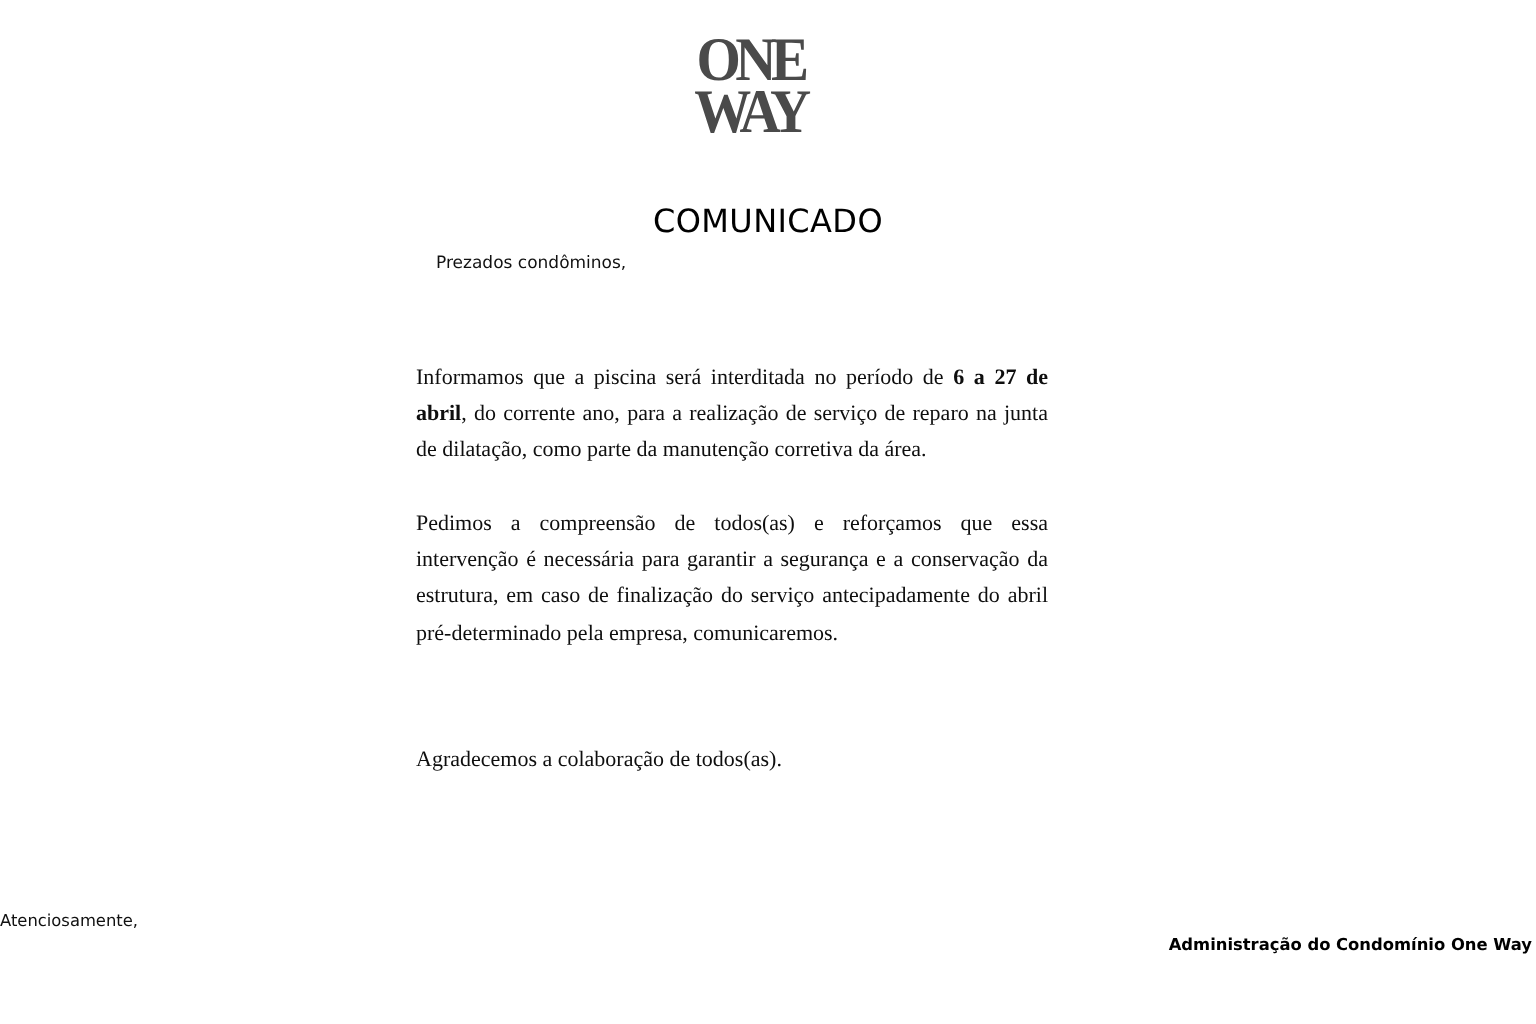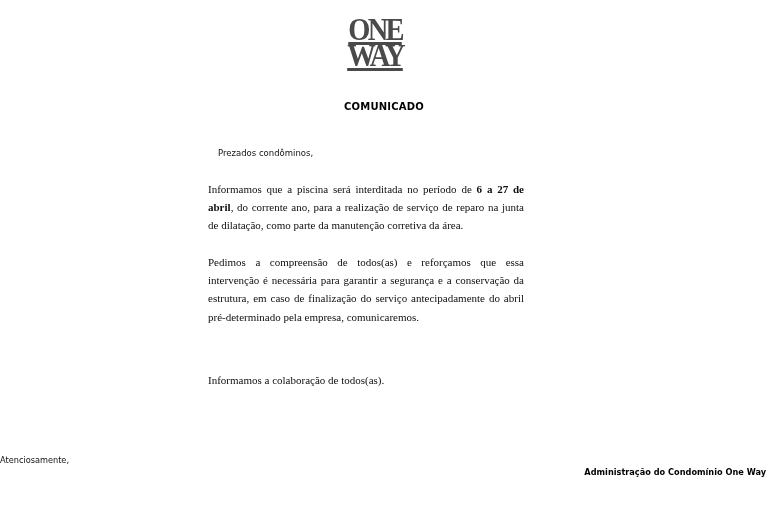--- a/index.html
+++ b/index.html
@@ -18,48 +18,47 @@
     .logo {
       position: absolute;
       left: 338px;
       top: 14px;
       width: 74px;
       text-align: center;
       font-family: "Liberation Serif", "DejaVu Serif", serif;
       color: #4a4a4a;
       font-weight: bold;
       line-height: 1;
-      text-decoration: underline;
     }
     .logo .line {
       display: block;
       font-size: 31px;
       letter-spacing: -3px;
       transform: scaleX(0.92);
       transform-origin: center;
     }
     .logo .line1 { height: 26px; }
     .logo .line2 { height: 26px; }
 
     .title {
       position: absolute;
       left: 0;
       width: 768px;
       top: 101px;
       text-align: center;
       font-family: "DejaVu Sans", sans-serif;
-      font-weight: bold;
-      font-size: 10px;
+      font-weight: normal;
+      font-size: 16px;
       letter-spacing: 0.2px;
       color: #000;
     }
     .greeting {
       position: absolute;
       left: 218px;
-      top: 148px;
+      top: 127px;
       font-size: 8.5px;
       color: #111;
     }
     .para {
       position: absolute;
       left: 208px;
       width: 316px;
       font-family: Liberation Serif, serif;
       font-size: 11px;
       line-height: 18.2px;
@@ -100,17 +99,17 @@
 </div>
 
 <div class="title">COMUNICADO</div>
 
 <div class="greeting">Prezados condôminos,</div>
 
 <p class="para p1"><span>Informamos que a piscina será interditada no período de </span><b>6 a 27 de abril</b><span>, do corrente ano, para a realização de serviço de reparo na junta de dilatação, como parte da manutenção corretiva da área.</span></p>
 
 <p class="para p2">Pedimos a compreensão de todos(as) e reforçamos que essa intervenção é necessária para garantir a segurança e a conservação da estrutura, em caso de finalização do serviço antecipadamente do abril pré-determinado pela empresa, comunicaremos.</p>
 
-<p class="para p3">Informamos a colaboração de todos(as).</p>
+<p class="para p3">Agradecemos a colaboração de todos(as).</p>
 
 <div class="closing">Atenciosamente,</div>
 
 <div class="signature">Administração do Condomínio One Way</div>
 
 </body></html>

